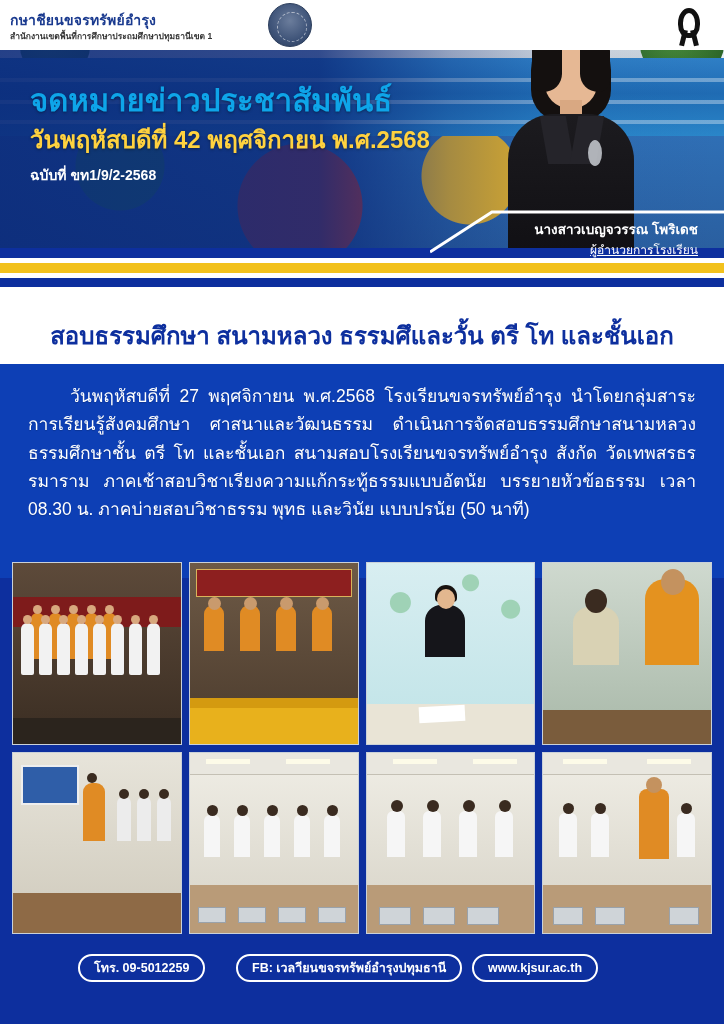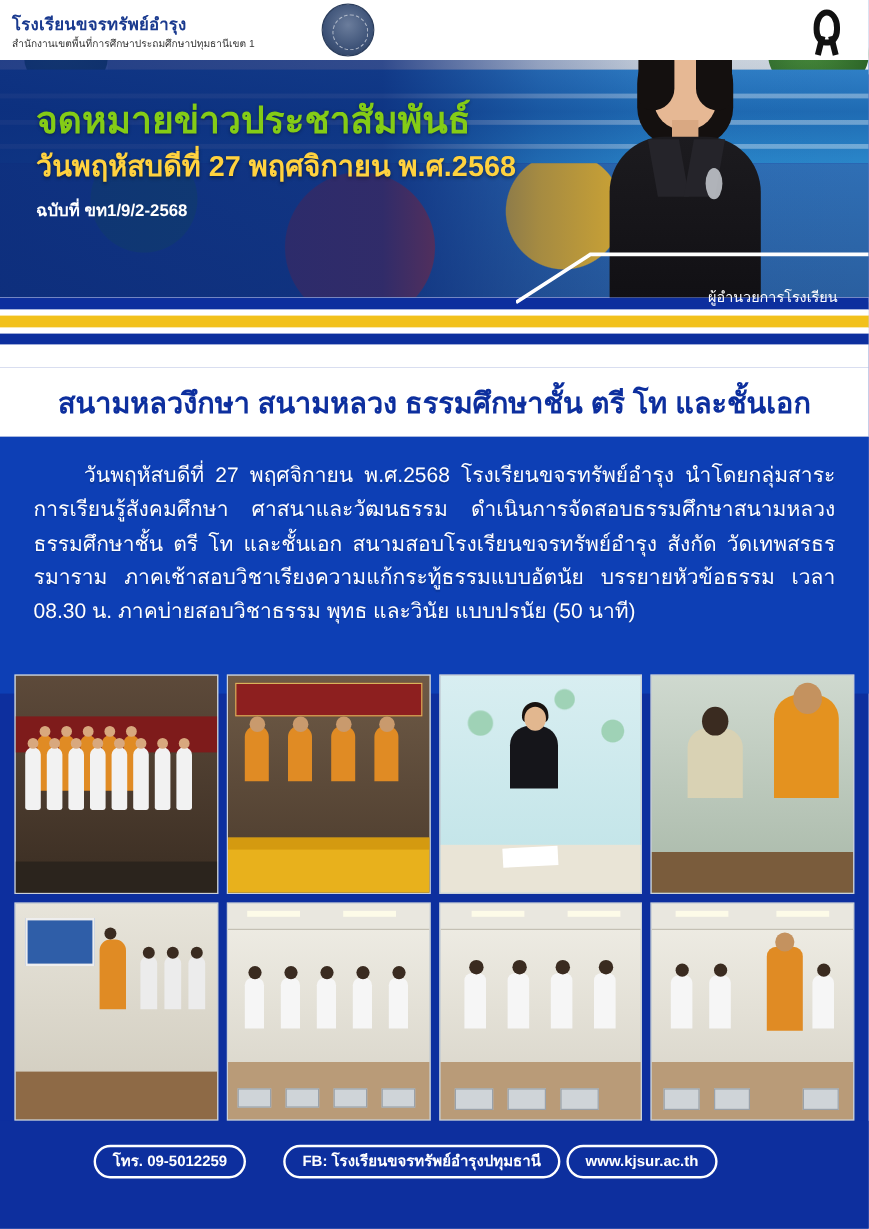--- a/index.html
+++ b/index.html
@@ -22,21 +22,21 @@
     background: #ffffff;
     z-index: 6;
   }
   .header-bar .school-name {
     position: absolute; left: 10px; top: 9px;
     font-size: 14px; font-weight: bold; color: #1a3a8f;
     letter-spacing: .2px;
   }
   .header-bar .school-sub {
     position: absolute; left: 10px; top: 29px;
-    font-size: 8.5px; color: #333; font-weight: normal;
+    font-size: 8.5px; color: #333; font-weight: bold;
   }
   .header-bar .seal {
     position: absolute; left: 268px; top: 3px;
     width: 44px; height: 44px; border-radius: 50%;
     background: radial-gradient(circle at 50% 40%, #6b7d9c 0%, #3e5378 60%, #2b3d5c 100%);
     border: 1px solid #2b3d5c;
   }
   .header-bar .seal::after {
     content: ""; position: absolute; left: 8px; top: 8px;
     width: 28px; height: 28px; border-radius: 50%;
@@ -144,39 +144,39 @@
   .portrait .collar-r { left: 78px; transform: skewX(-10deg); }
   .portrait .brooch {
     position: absolute; left: 92px; top: 112px; width: 14px; height: 26px;
     background: #c9ccd2; border-radius: 50%;
     opacity: .85;
   }
 
   
   .title-block { position: absolute; left: 30px; top: 84px; z-index: 5; }
   .title-block .t1 {
-    font-size: 31px; font-weight: bold; color: #84cc16; line-height: 1.1;
+    font-size: 31px; font-weight: bold; color: #0ea5e9; line-height: 1.1;
     text-shadow: 0 1px 3px rgba(0,0,0,.4);
   }
   .title-block .t2 {
     margin-top: 8px;
     font-size: 24px; font-weight: bold; color: #ffd23f; line-height: 1.15;
     text-shadow: 0 1px 3px rgba(0,0,0,.4);
   }
   .title-block .t3 {
     margin-top: 10px; font-size: 14px; color: #ffffff; font-weight: bold;
   }
 
   
   .nameplate {
     position: absolute; right: 26px; top: 218px; z-index: 7;
     text-align: right; color: #ffffff;
   }
   .nameplate .n1 { font-size: 13.5px; font-weight: bold; }
-  .nameplate .n2 { font-size: 12px; margin-top: 20px; }
+  .nameplate .n2 { font-size: 12px; margin-top: 0; text-decoration: underline; }
 
   
   .stripes {
     position: absolute; top: 248px; left: 0; width: 724px; height: 58px;
     background: #ffffff; z-index: 5;
   }
   .stripes .s-navy-1 { position: absolute; top: 0; left: 0; width: 724px; height: 10px; background: #0d2f9e; }
   .stripes .s-white-1 { position: absolute; top: 10px; left: 0; width: 724px; height: 5px; background: #fff; }
   .stripes .s-yellow { position: absolute; top: 15px; left: 0; width: 724px; height: 10px; background: #f2c11c; }
   .stripes .s-white-2 { position: absolute; top: 25px; left: 0; width: 724px; height: 5px; background: #fff; }
@@ -331,50 +331,51 @@
     <div class="collar-r"></div>
     <div class="brooch"></div>
   </div>
 
   <svg style="position:absolute; left:430px; top:196px; width:294px; height:58px; z-index:6;" viewBox="0 0 294 58" preserveAspectRatio="none">
     <polygon points="0,58 60,14 294,14 294,58" fill="#ffffff" opacity="0"></polygon>
     <path d="M0,56 L62,16 L294,16" stroke="#ffffff" stroke-width="3" fill="none"></path>
   </svg>
 
   <div class="nameplate">
+    <div class="n1">นางสาวเบญจวรรณ โพริเดช</div>
     <div class="n2">ผู้อำนวยการโรงเรียน</div>
   </div>
 
   <div class="title-block">
     <div class="t1">จดหมายข่าวประชาสัมพันธ์</div>
-    <div class="t2">วันพฤหัสบดีที่ 27 พฤศจิกายน พ.ศ.2568</div>
+    <div class="t2">วันพฤหัสบดีที่ 42 พฤศจิกายน พ.ศ.2568</div>
     <div class="t3">ฉบับที่ ขท1/9/2-2568</div>
   </div>
 
   <div class="header-bar">
-    <div class="school-name">โรงเรียนขจรทรัพย์อำรุง</div>
+    <div class="school-name">กษาชียนขจรทรัพย์อำรุง</div>
     <div class="school-sub">สำนักงานเขตพื้นที่การศึกษาประถมศึกษาปทุมธานีเขต 1</div>
     <div class="seal"></div>
     <div class="ribbon">
       <div class="loop"></div>
       <div class="tail-l"></div>
       <div class="tail-r"></div>
     </div>
   </div>
 
   <div class="stripes">
     <div class="s-navy-1"></div>
     <div class="s-white-1"></div>
     <div class="s-yellow"></div>
     <div class="s-white-2"></div>
     <div class="s-navy-2"></div>
   </div>
 
   <div class="headline-wrap">
-    <div class="headline">สนามหลวงึกษา สนามหลวง ธรรมศึกษาชั้น ตรี โท และชั้นเอก</div>
+    <div class="headline">สอบธรรมศึกษา สนามหลวง ธรรมศึและวั้น ตรี โท และชั้นเอก</div>
   </div>
 
   <div class="body-wrap">
     <div class="body-text">วันพฤหัสบดีที่ 27 พฤศจิกายน พ.ศ.2568 โรงเรียนขจรทรัพย์อำรุง นำโดยกลุ่มสาระการเรียนรู้สังคมศึกษา ศาสนาและวัฒนธรรม ดำเนินการจัดสอบธรรมศึกษาสนามหลวง ธรรมศึกษาชั้น ตรี โท และชั้นเอก สนามสอบโรงเรียนขจรทรัพย์อำรุง สังกัด วัดเทพสรธรรมาราม ภาคเช้าสอบวิชาเรียงความแก้กระทู้ธรรมแบบอัตนัย บรรยายหัวข้อธรรม เวลา 08.30 น. ภาคบ่ายสอบวิชาธรรม พุทธ และวินัย แบบปรนัย (50 นาที)</div>
   </div>
 
   <div class="grid">
 
     <div class="ph p1">
       <div class="wall"></div>
@@ -512,17 +513,17 @@
       <div class="mk head" style="left:138px; top:50px; width:11px; height:11px;"></div>
       <div class="mk desk" style="left:10px; bottom:8px; width:30px; height:18px;"></div>
       <div class="mk desk" style="left:52px; bottom:8px; width:30px; height:18px;"></div>
       <div class="mk desk" style="left:126px; bottom:8px; width:30px; height:18px;"></div>
     </div>
 
   </div>
 
   <div class="footer">
     <div class="pill pill-phone">โทร. 09-5012259</div>
-    <div class="pill pill-fb">FB: โรงเรียนขจรทรัพย์อำรุงปทุมธานี</div>
+    <div class="pill pill-fb">FB: เวลาียนขจรทรัพย์อำรุงปทุมธานี</div>
     <div class="pill pill-web">www.kjsur.ac.th</div>
   </div>
 
 </div>
 
 </body></html>

